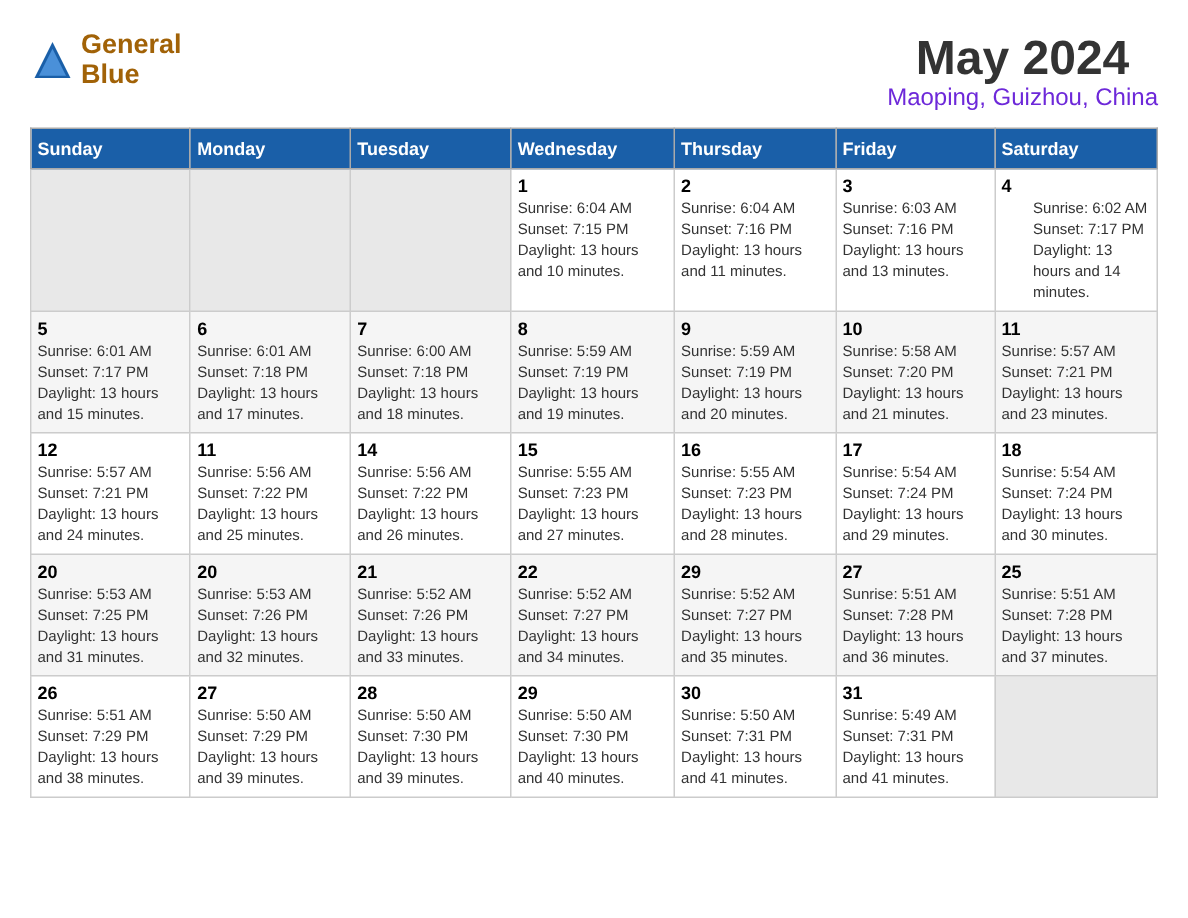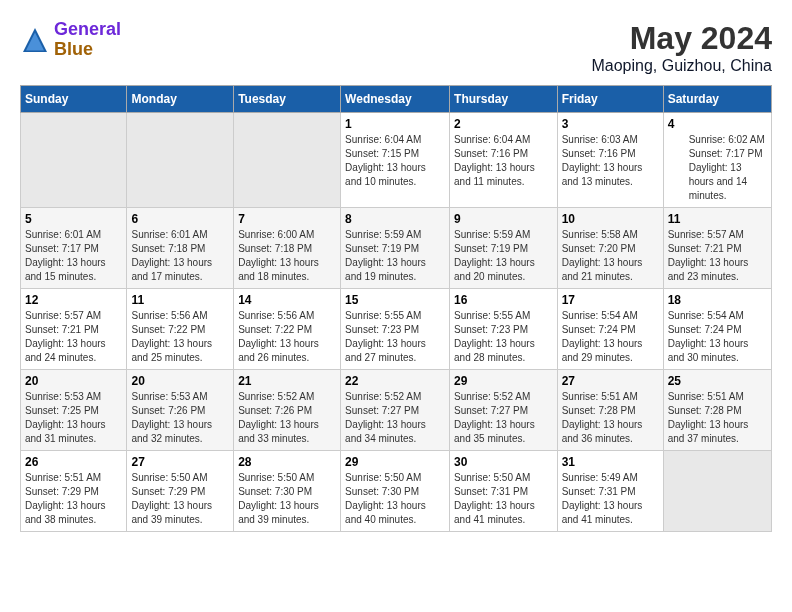--- a/index.html
+++ b/index.html
@@ -21,43 +21,44 @@
       align-items: center;
     }
     .logo-text {
       display: flex;
       flex-direction: column;
       line-height: 1.1;
     }
     .logo-general {
       font-size: 18px;
       font-weight: bold;
-      color: #6d28d9;
+      color: #a16207;
     }
     .logo-blue {
       font-size: 18px;
       font-weight: bold;
       color: #a16207;
     }
     .logo-icon {
       width: 30px;
       height: 30px;
       margin-right: 4px;
     }
     .title-block {
       text-align: right;
     }
     .main-title {
       font-size: 32px;
       font-weight: bold;
       color: #333;
+      text-align: center;
     }
     .subtitle {
       font-size: 16px;
-      color: #0f172a;
+      color: #6d28d9;
     }
     table {
       width: 100%;
       border-collapse: collapse;
       font-size: 11px;
     }
     thead tr th {
       background-color: #1a5fa8;
       color: #fff;
       padding: 6px 4px;

